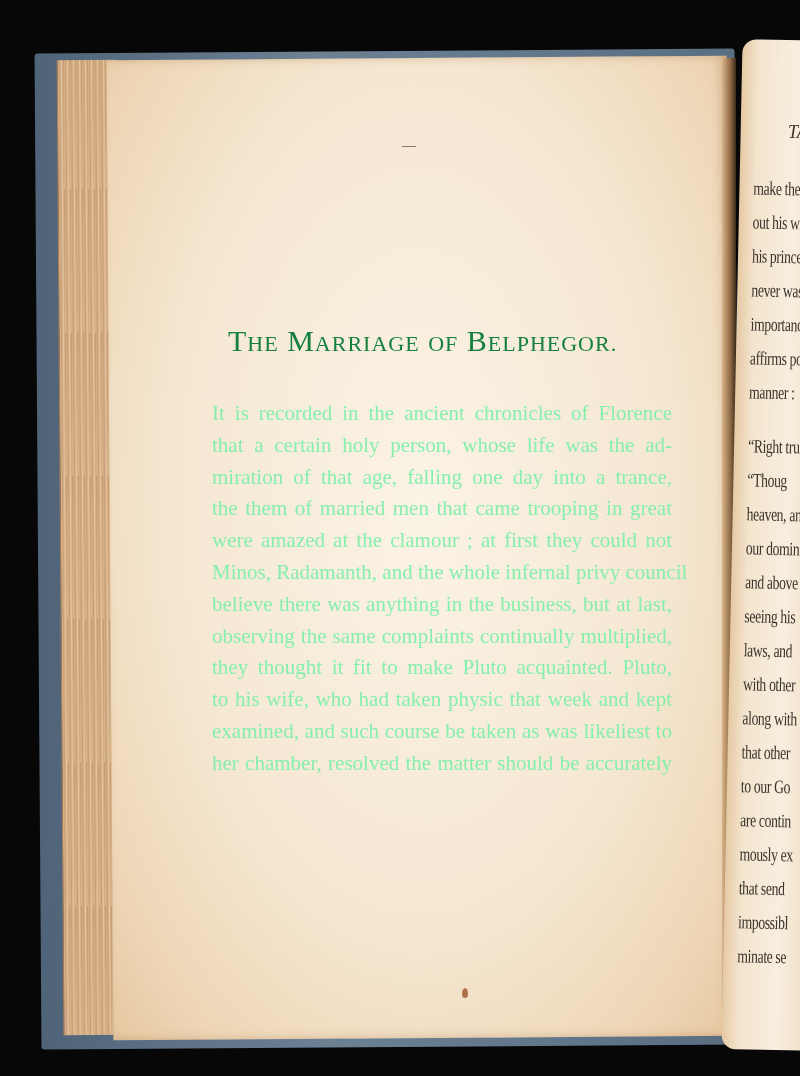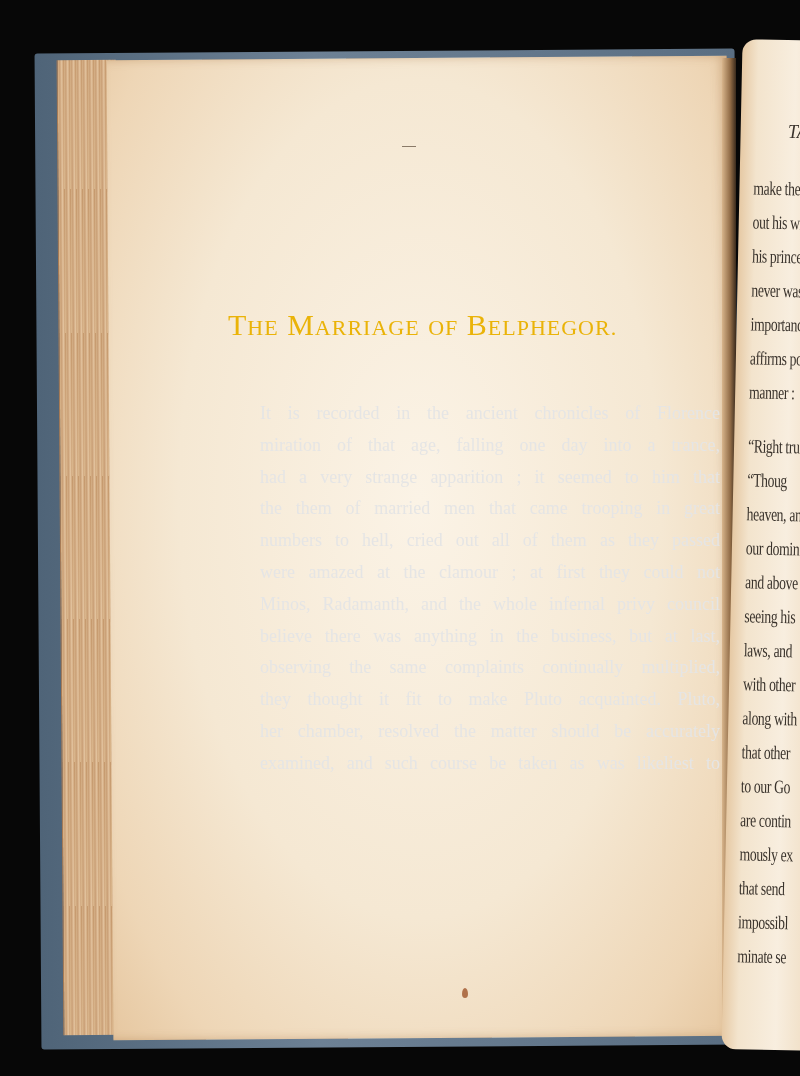--- a/index.html
+++ b/index.html
@@ -39,32 +39,31 @@
   .right-page .line {
     position: absolute; left: 14px; white-space: nowrap;
     font-size: 19px; color: #3a332c; letter-spacing: -0.5px;
     transform: scaleX(0.72); transform-origin: left;
   }
   .running-head {
     position: absolute; left: 788px; top: 122px; font-style: italic;
     font-size: 18px; color: #3a332c;
   }
   .title {
-    position: absolute; left: 228px; top: 308px; width: 450px;
-    font-size: 30px; color: #eab308; letter-spacing: 1px; white-space: nowrap;
+    position: absolute; left: 228px; top: 324px; width: 450px;
+    font-size: 30px; color: #15803d; letter-spacing: 1px; white-space: nowrap;
   }
   .title .sc { font-size: 22px; }
   .dash {
     position: absolute; left: 402px; top: 146px; width: 14px; height: 1px; background: #8a7a68;
   }
   .body-text {
     position: absolute; left: 212px; top: 398px; width: 460px;
-    font-size: 18px; line-height: 31.8px; color: #e5e5e5;
+    font-size: 21px; line-height: 31.8px; color: #86efac;
     text-align: justify;
-    margin-left: 48px;
   }
   .body-text .ln { display: block; white-space: nowrap; text-align-last: justify; }
   .stain {
     position: absolute; left: 462px; top: 988px; width: 6px; height: 10px;
     background: #b0714a; border-radius: 50% 50% 50% 50% / 60% 60% 40% 40%;
   }
 </style>
 </head>
 <body>
 
@@ -76,31 +75,31 @@
 
 <div class="title">
   <span>T</span><span class="sc">HE</span>
   <span>M</span><span class="sc">ARRIAGE</span>
   <span class="sc">OF</span>
   <span>B</span><span class="sc">ELPHEGOR.</span>
 </div>
 
 <div class="body-text">
   <span class="ln">It is recorded in the ancient chronicles of Florence</span>
+  <span class="ln">that a certain holy person, whose life was the ad-</span>
   <span class="ln">miration of that age, falling one day into a trance,</span>
-  <span class="ln">had a very strange apparition ; it seemed to him that</span>
   <span class="ln">the them of married men that came trooping in great</span>
-  <span class="ln">numbers to hell, cried out all of them as they passed</span>
   <span class="ln">were amazed at the clamour ; at first they could not</span>
   <span class="ln">Minos, Radamanth, and the whole infernal privy council</span>
   <span class="ln">believe there was anything in the business, but at last,</span>
   <span class="ln">observing the same complaints continually multiplied,</span>
   <span class="ln">they thought it fit to make Pluto acquainted. Pluto,</span>
+  <span class="ln">to his wife, who had taken physic that week and kept</span>
+  <span class="ln">examined, and such course be taken as was likeliest to</span>
   <span class="ln">her chamber, resolved the matter should be accurately</span>
-  <span class="ln">examined, and such course be taken as was likeliest to</span>
 </div>
 
 <div class="stain"></div>
 
 <div class="gutter"></div>
 
 <div class="right-page">
   <span class="line" style="top:138px">make the s</span>
   <span class="line" style="top:172px">out his wri</span>
   <span class="line" style="top:206px">his princes</span>

